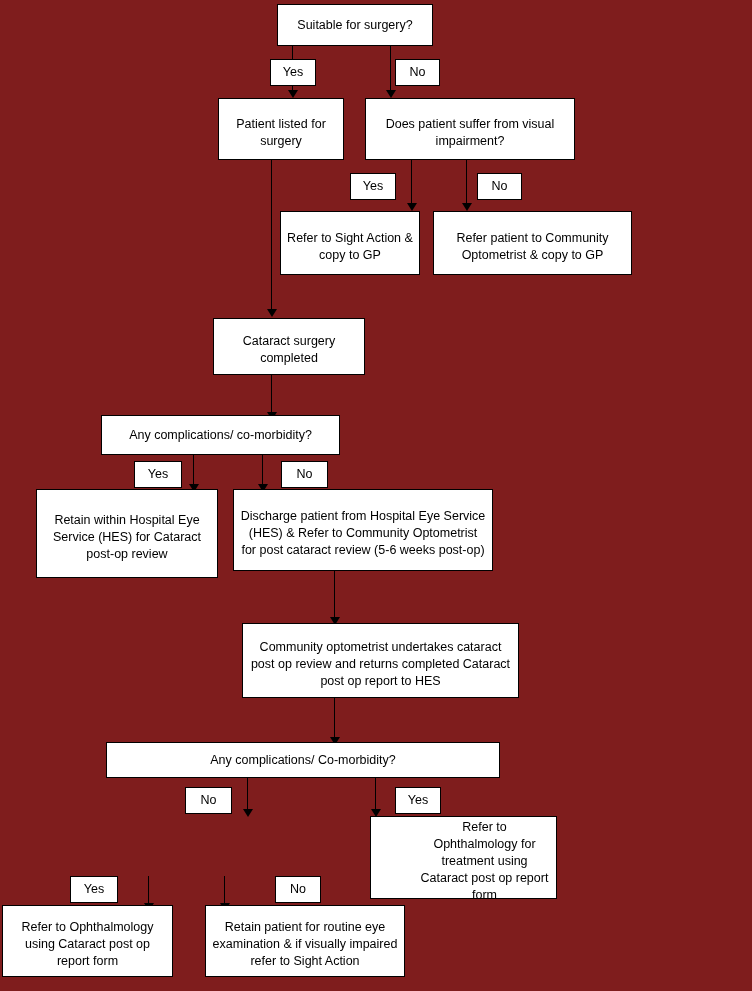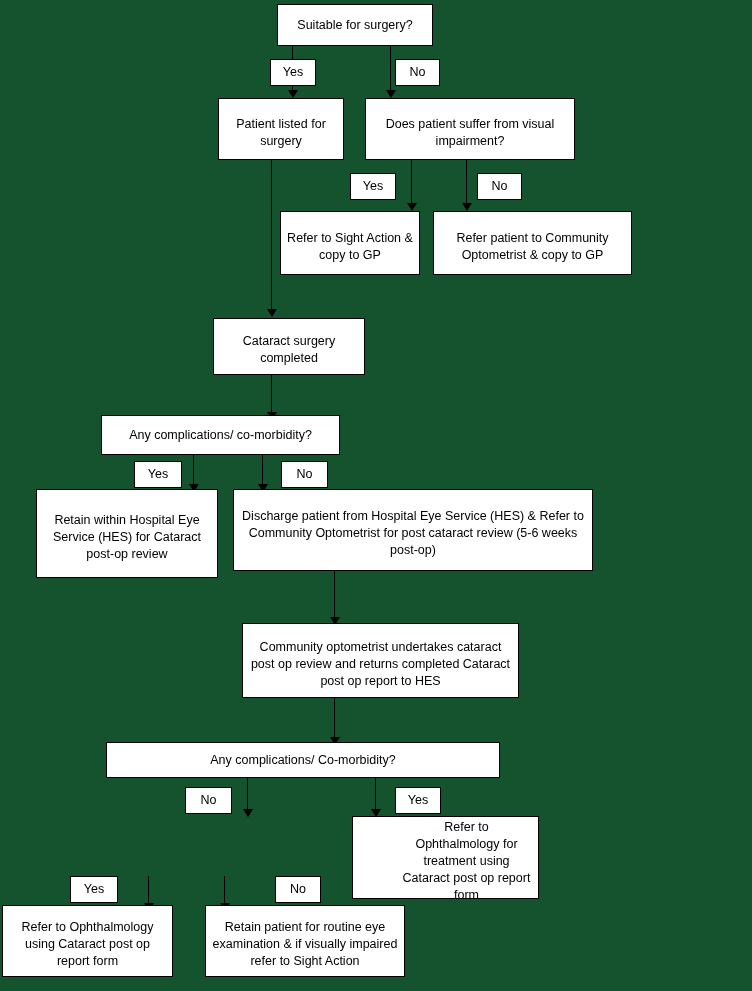--- a/index.html
+++ b/index.html
@@ -5,21 +5,21 @@
 <style>
   html, body {
     margin: 0;
     padding: 0;
     background: #ffffff;
   }
   #canvas {
     position: relative;
     width: 752px;
     height: 991px;
-    background: #14532d;
+    background: #7f1d1d;
     font-family: "Liberation Sans", sans-serif;
     overflow: hidden;
   }
   .node {
     position: absolute;
     box-sizing: border-box;
     border: 1px solid #000000;
     background: #ffffff;
     color: #000000;
     font-size: 12.5px;
@@ -137,21 +137,21 @@
   <div class="vline" style="left:262px; top:455px; height:30px;"></div>
   <div class="arrowhead" style="left:258px; top:484px;"></div>
 
   <div class="label" style="left:134px; top:461px; width:48px; height:27px;">Yes</div>
   <div class="label" style="left:281px; top:461px; width:47px; height:27px;">No</div>
 
   <div class="node" style="left:36px; top:489px; width:182px; height:89px;">
     <span class="txt">Retain within Hospital Eye Service (HES) for Cataract post-op review</span>
   </div>
 
-  <div class="node" style="left:233px; top:489px; width:360px; height:82px;">
+  <div class="node" style="left:233px; top:489px; width:260px; height:82px;">
     <span class="txt">Discharge patient from Hospital Eye Service (HES) &amp; Refer to Community Optometrist for post cataract review (5-6 weeks post-op)</span>
   </div>
 
   <div class="vline" style="left:334px; top:571px; height:47px;"></div>
   <div class="arrowhead" style="left:330px; top:617px;"></div>
 
   <div class="node" style="left:242px; top:623px; width:277px; height:75px;">
     <span class="txt">Community optometrist undertakes cataract post op review and returns completed Cataract post op report to HES</span>
   </div>
 
@@ -165,21 +165,21 @@
   <div class="vline" style="left:247px; top:778px; height:32px;"></div>
   <div class="arrowhead" style="left:243px; top:809px;"></div>
 
   <div class="vline" style="left:375px; top:778px; height:32px;"></div>
   <div class="arrowhead" style="left:371px; top:809px;"></div>
 
   <div class="label" style="left:185px; top:787px; width:47px; height:27px;">No</div>
   <div class="label" style="left:395px; top:787px; width:46px; height:27px;">Yes</div>
 
 
-  <div class="node" style="left:352px; top:816px; width:187px; height:83px;padding-left:48px;">
+  <div class="node" style="left:370px; top:816px; width:187px; height:83px;padding-left:48px;">
     <span class="txt">Refer to Ophthalmology for treatment using Cataract post op report form</span>
   </div>
 
   <div class="vline" style="left:148px; top:876px; height:28px;"></div>
   <div class="arrowhead" style="left:144px; top:903px;"></div>
 
   <div class="vline" style="left:224px; top:876px; height:28px;"></div>
   <div class="arrowhead" style="left:220px; top:903px;"></div>
 
   <div class="label" style="left:70px; top:876px; width:48px; height:27px;">Yes</div>

